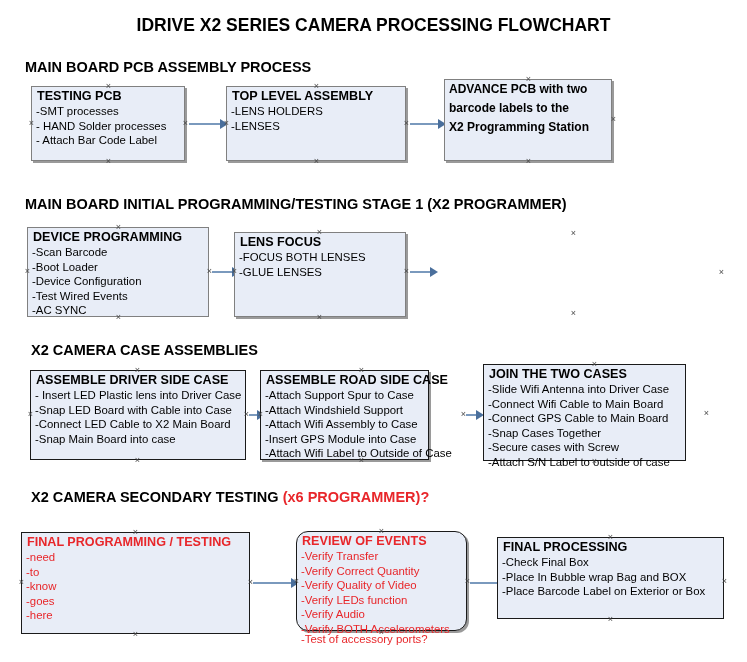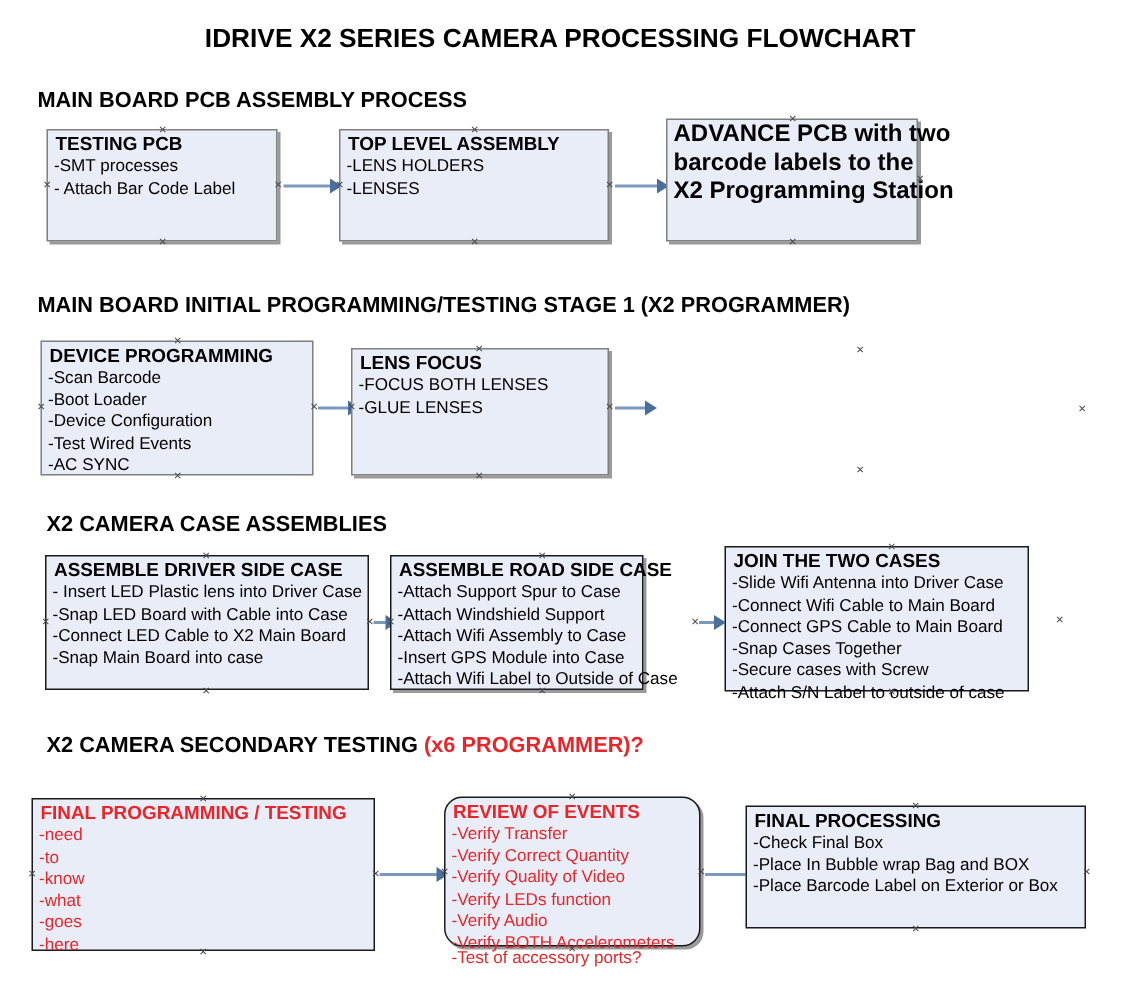--- a/index.html
+++ b/index.html
@@ -65,21 +65,21 @@
   }
   .pbox .bline {
     font-size: 11.4px;
     color: #000000;
     line-height: 14.6px;
     white-space: nowrap;
     padding-left: 4px;
   }
   .pbox.allbold .bline {
     font-weight: bold;
-    font-size: 16px;
+    font-size: 12px;
     line-height: 19px;
   }
   .pbox.redtext .bhead { color: #e8262a; }
   .pbox.redtext .bline { color: #e8262a; }
   .pbox .overflow-line {
     position: absolute;
     left: 4px;
     font-size: 11.4px;
     line-height: 14.6px;
     white-space: nowrap;
@@ -121,20 +121,21 @@
 
   <div class="doc-title">IDRIVE X2  SERIES CAMERA PROCESSING FLOWCHART</div>
 
   <div class="section-title" style="left:25px; top:59px;">
     <span>MAIN BOARD PCB ASSEMBLY PROCESS</span>
   </div>
 
   <div class="pbox shadow-br" style="left:31px; top:86px; width:154px; height:75px;">
     <div class="bhead">TESTING PCB</div>
     <div class="bline">-SMT processes</div>
+    <div class="bline">- HAND Solder processes</div>
     <div class="bline">- Attach Bar Code Label</div>
   </div>
   <div class="hx" style="left:105px; top:83px;"></div>
   <div class="hx" style="left:105px; top:158px;"></div>
   <div class="hx" style="left:28px; top:120px;"></div>
   <div class="hx" style="left:182px; top:120px;"></div>
 
   <div class="conn" style="left:189px; top:123px; width:33px;"></div>
   <div class="conn-head" style="left:220px; top:119px;"></div>
 
@@ -247,21 +248,20 @@
 
   <div class="section-title" style="left:31px; top:489px;">
     <span>X2 CAMERA SECONDARY TESTING </span><span class="accent">(x6 PROGRAMMER)?</span>
   </div>
 
   <div class="pbox dark-border redtext" style="left:21px; top:532px; width:229px; height:102px;">
     <div class="bhead">FINAL PROGRAMMING / TESTING</div>
     <div class="bline">-need</div>
     <div class="bline">-to</div>
     <div class="bline">-know</div>
-    <div class="bline">-what</div>
     <div class="bline">-goes</div>
     <div class="bline">-here</div>
   </div>
   <div class="hx" style="left:132px; top:529px;"></div>
   <div class="hx" style="left:132px; top:631px;"></div>
   <div class="hx" style="left:18px; top:579px;"></div>
   <div class="hx" style="left:247px; top:579px;"></div>
 
   <div class="conn" style="left:253px; top:582px; width:41px;"></div>
   <div class="conn-head" style="left:291px; top:578px;"></div>

